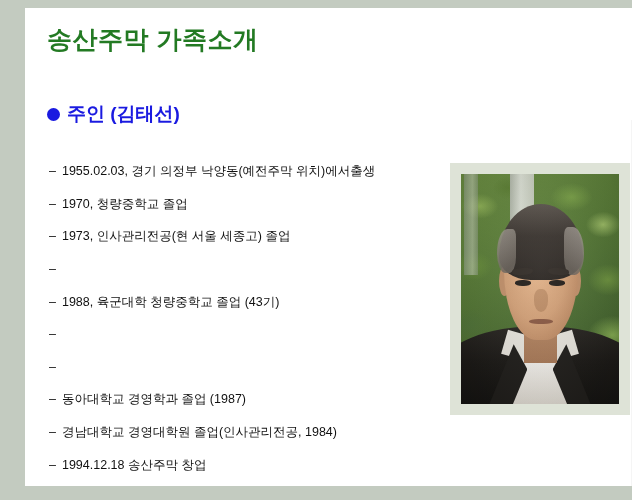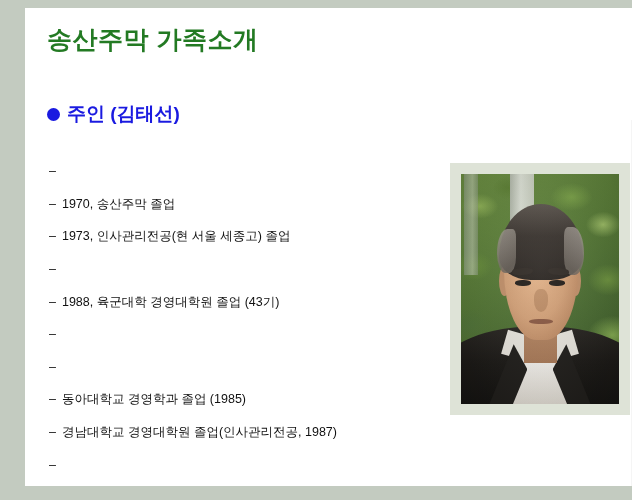--- a/index.html
+++ b/index.html
@@ -348,52 +348,54 @@
     <h1 id="page-title">송산주막 가족소개</h1>
 
     <div id="section-heading">
       <span class="bullet-dot"></span>
       <span>주인 (김태선)</span>
     </div>
 
     <ul id="bio-list">
       <li>
         <span class="dash">–</span>
-      </li>
-      <li>
-        <span class="dash">–</span>
-        <span>1970, 송산주막 졸업</span>
+        <span>1955.02.03, 경기 의정부 낙양동(예전주막 위치)에서출생</span>
+      </li>
+      <li>
+        <span class="dash">–</span>
+        <span>1970, 청량중학교 졸업</span>
       </li>
       <li>
         <span class="dash">–</span>
         <span>1973, 인사관리전공(현 서울 세종고) 졸업</span>
       </li>
       <li>
         <span class="dash">–</span>
       </li>
       <li>
         <span class="dash">–</span>
-        <span>1988, 육군대학 경영대학원 졸업 (43기)</span>
-      </li>
-      <li>
-        <span class="dash">–</span>
-      </li>
-      <li>
-        <span class="dash">–</span>
-      </li>
-      <li>
-        <span class="dash">–</span>
-        <span>동아대학교 경영학과 졸업 (1985)</span>
-      </li>
-      <li>
-        <span class="dash">–</span>
-        <span>경남대학교 경영대학원 졸업(인사관리전공, 1987)</span>
-      </li>
-      <li>
-        <span class="dash">–</span>
+        <span>1988, 육군대학 청량중학교 졸업 (43기)</span>
+      </li>
+      <li>
+        <span class="dash">–</span>
+      </li>
+      <li>
+        <span class="dash">–</span>
+      </li>
+      <li>
+        <span class="dash">–</span>
+        <span>동아대학교 경영학과 졸업 (1987)</span>
+      </li>
+      <li>
+        <span class="dash">–</span>
+        <span>경남대학교 경영대학원 졸업(인사관리전공, 1984)</span>
+      </li>
+      <li>
+        <span class="dash">–</span>
+        <span>1994.12.18  송산주막 창업</span>
       </li>
     </ul>
 
     <div id="photo-frame">
       <div id="photo" aria-label="주인 김태선 인물 사진">
         <div class="bg-foliage"></div>
         <div class="bg-post2"></div>
         <div class="bg-post"></div>
         <div class="suit"></div>
         <div class="shirt"></div>

